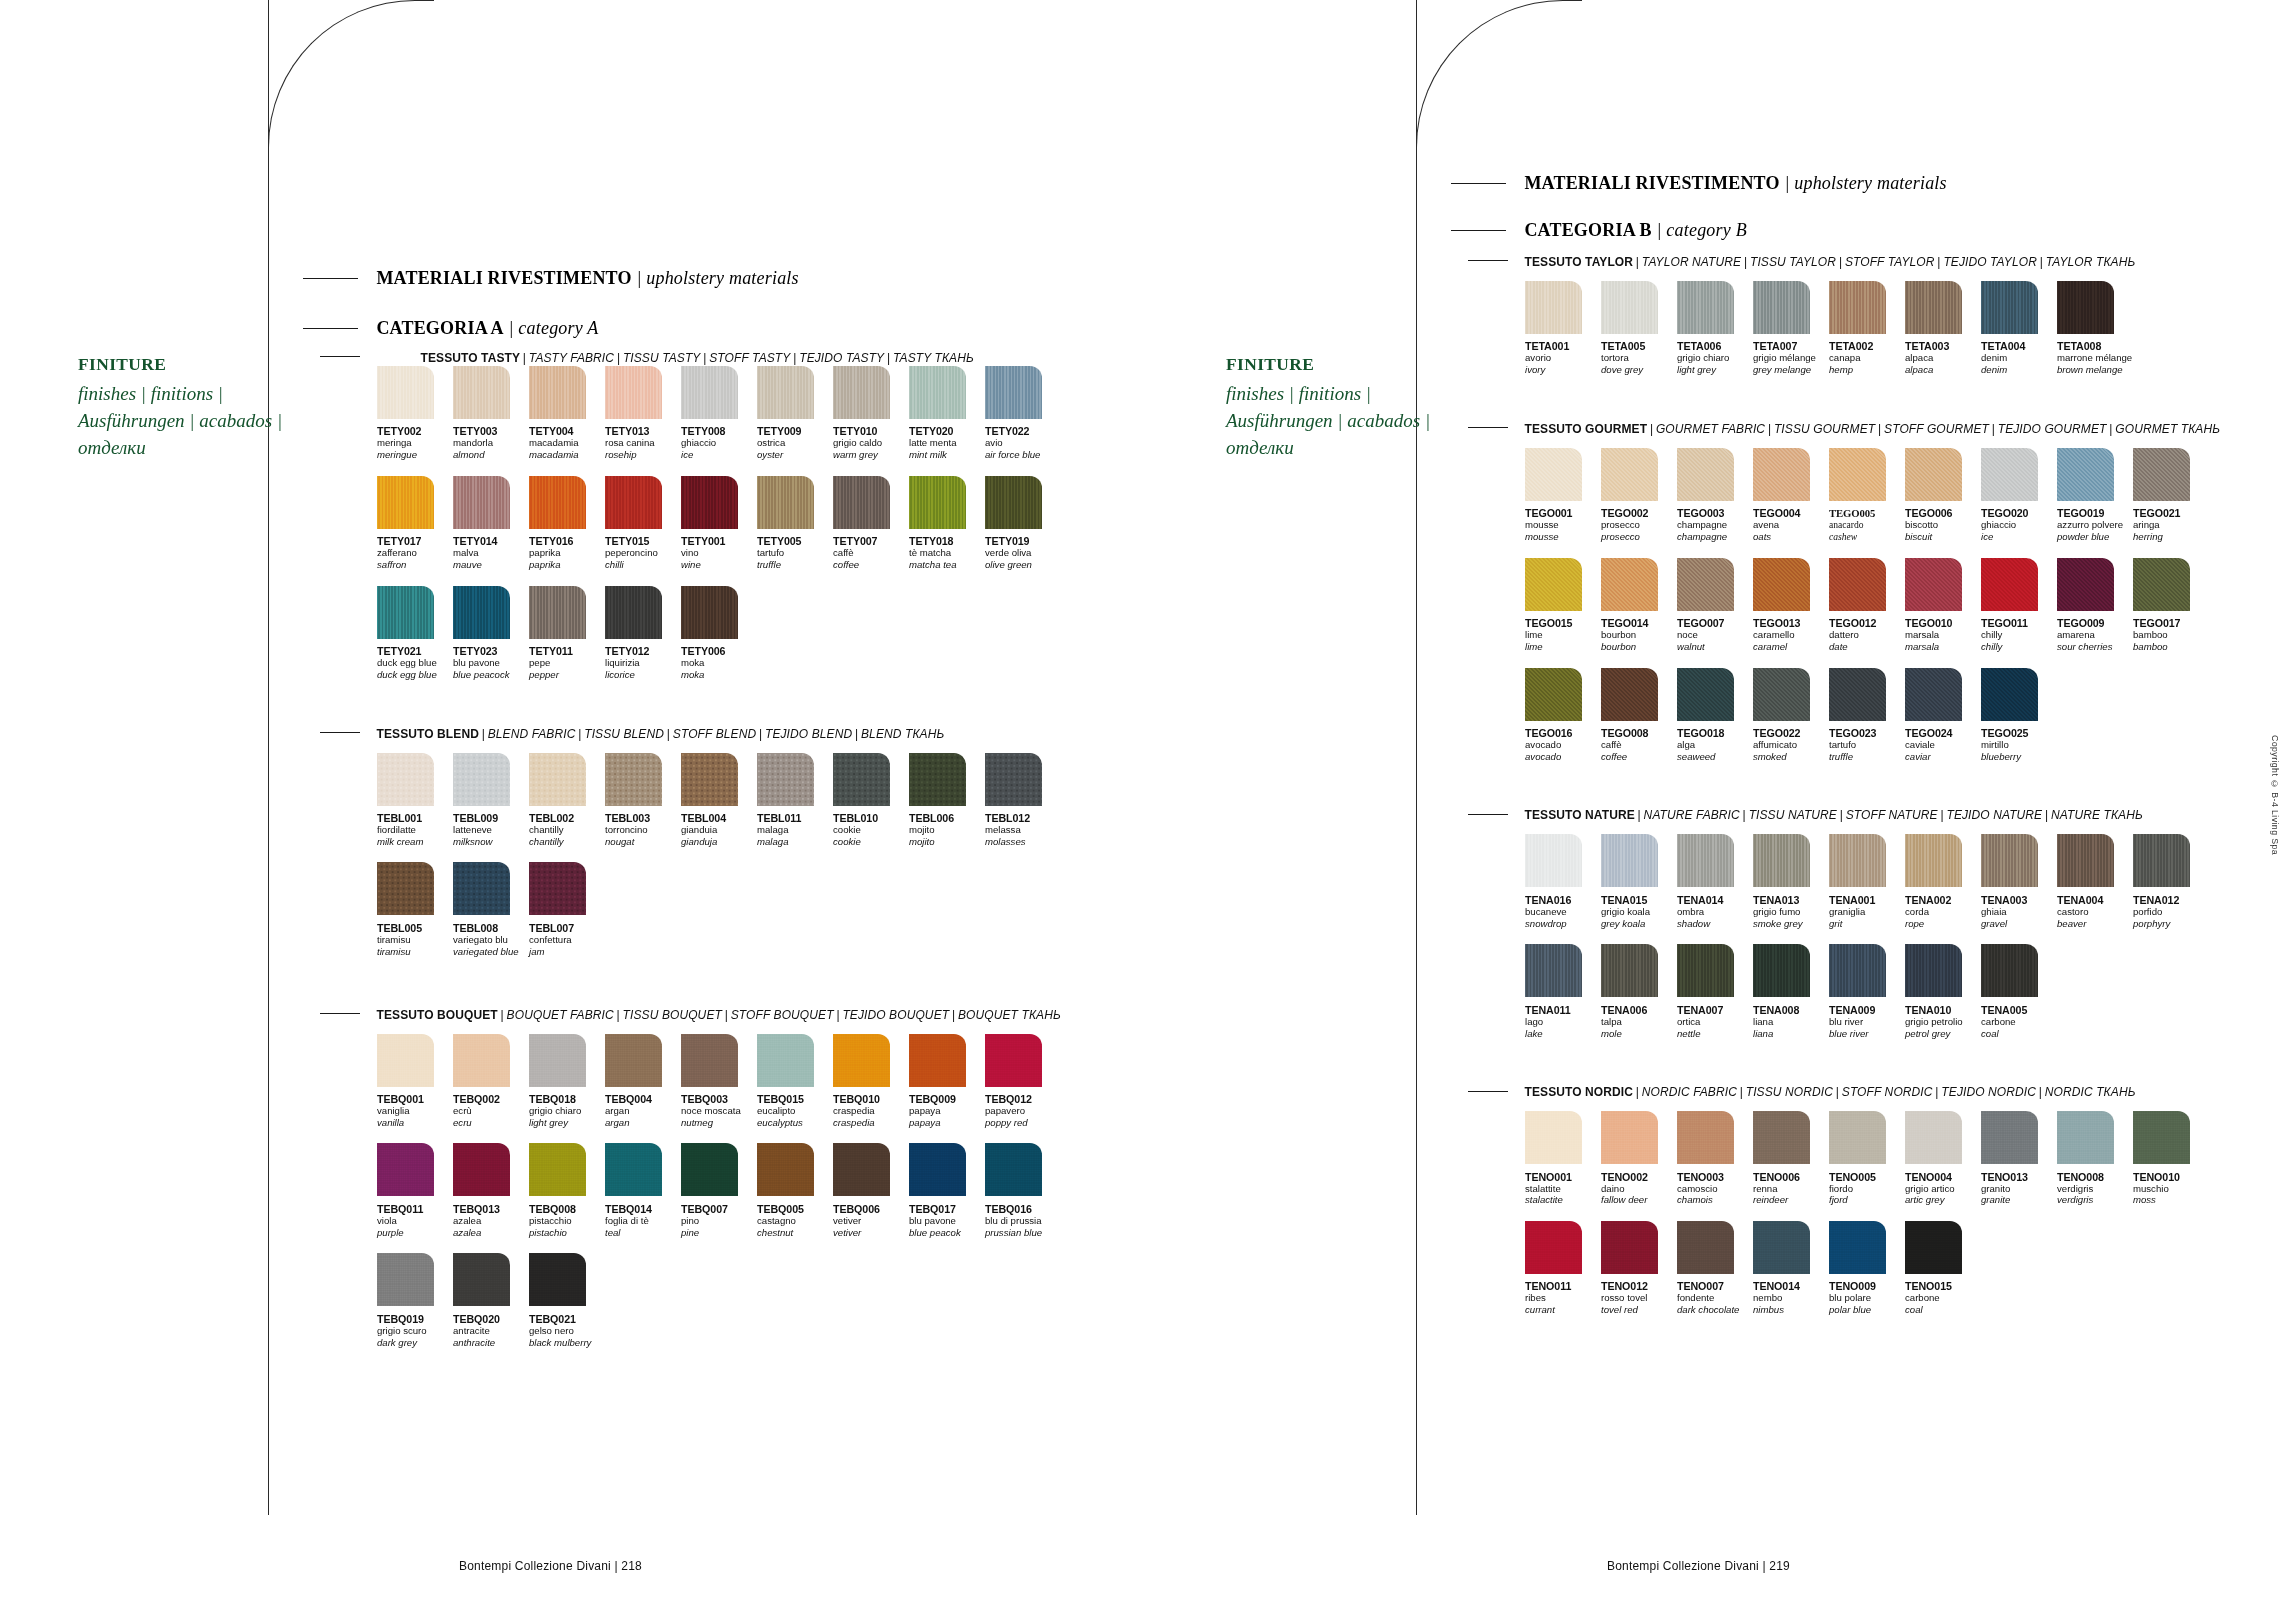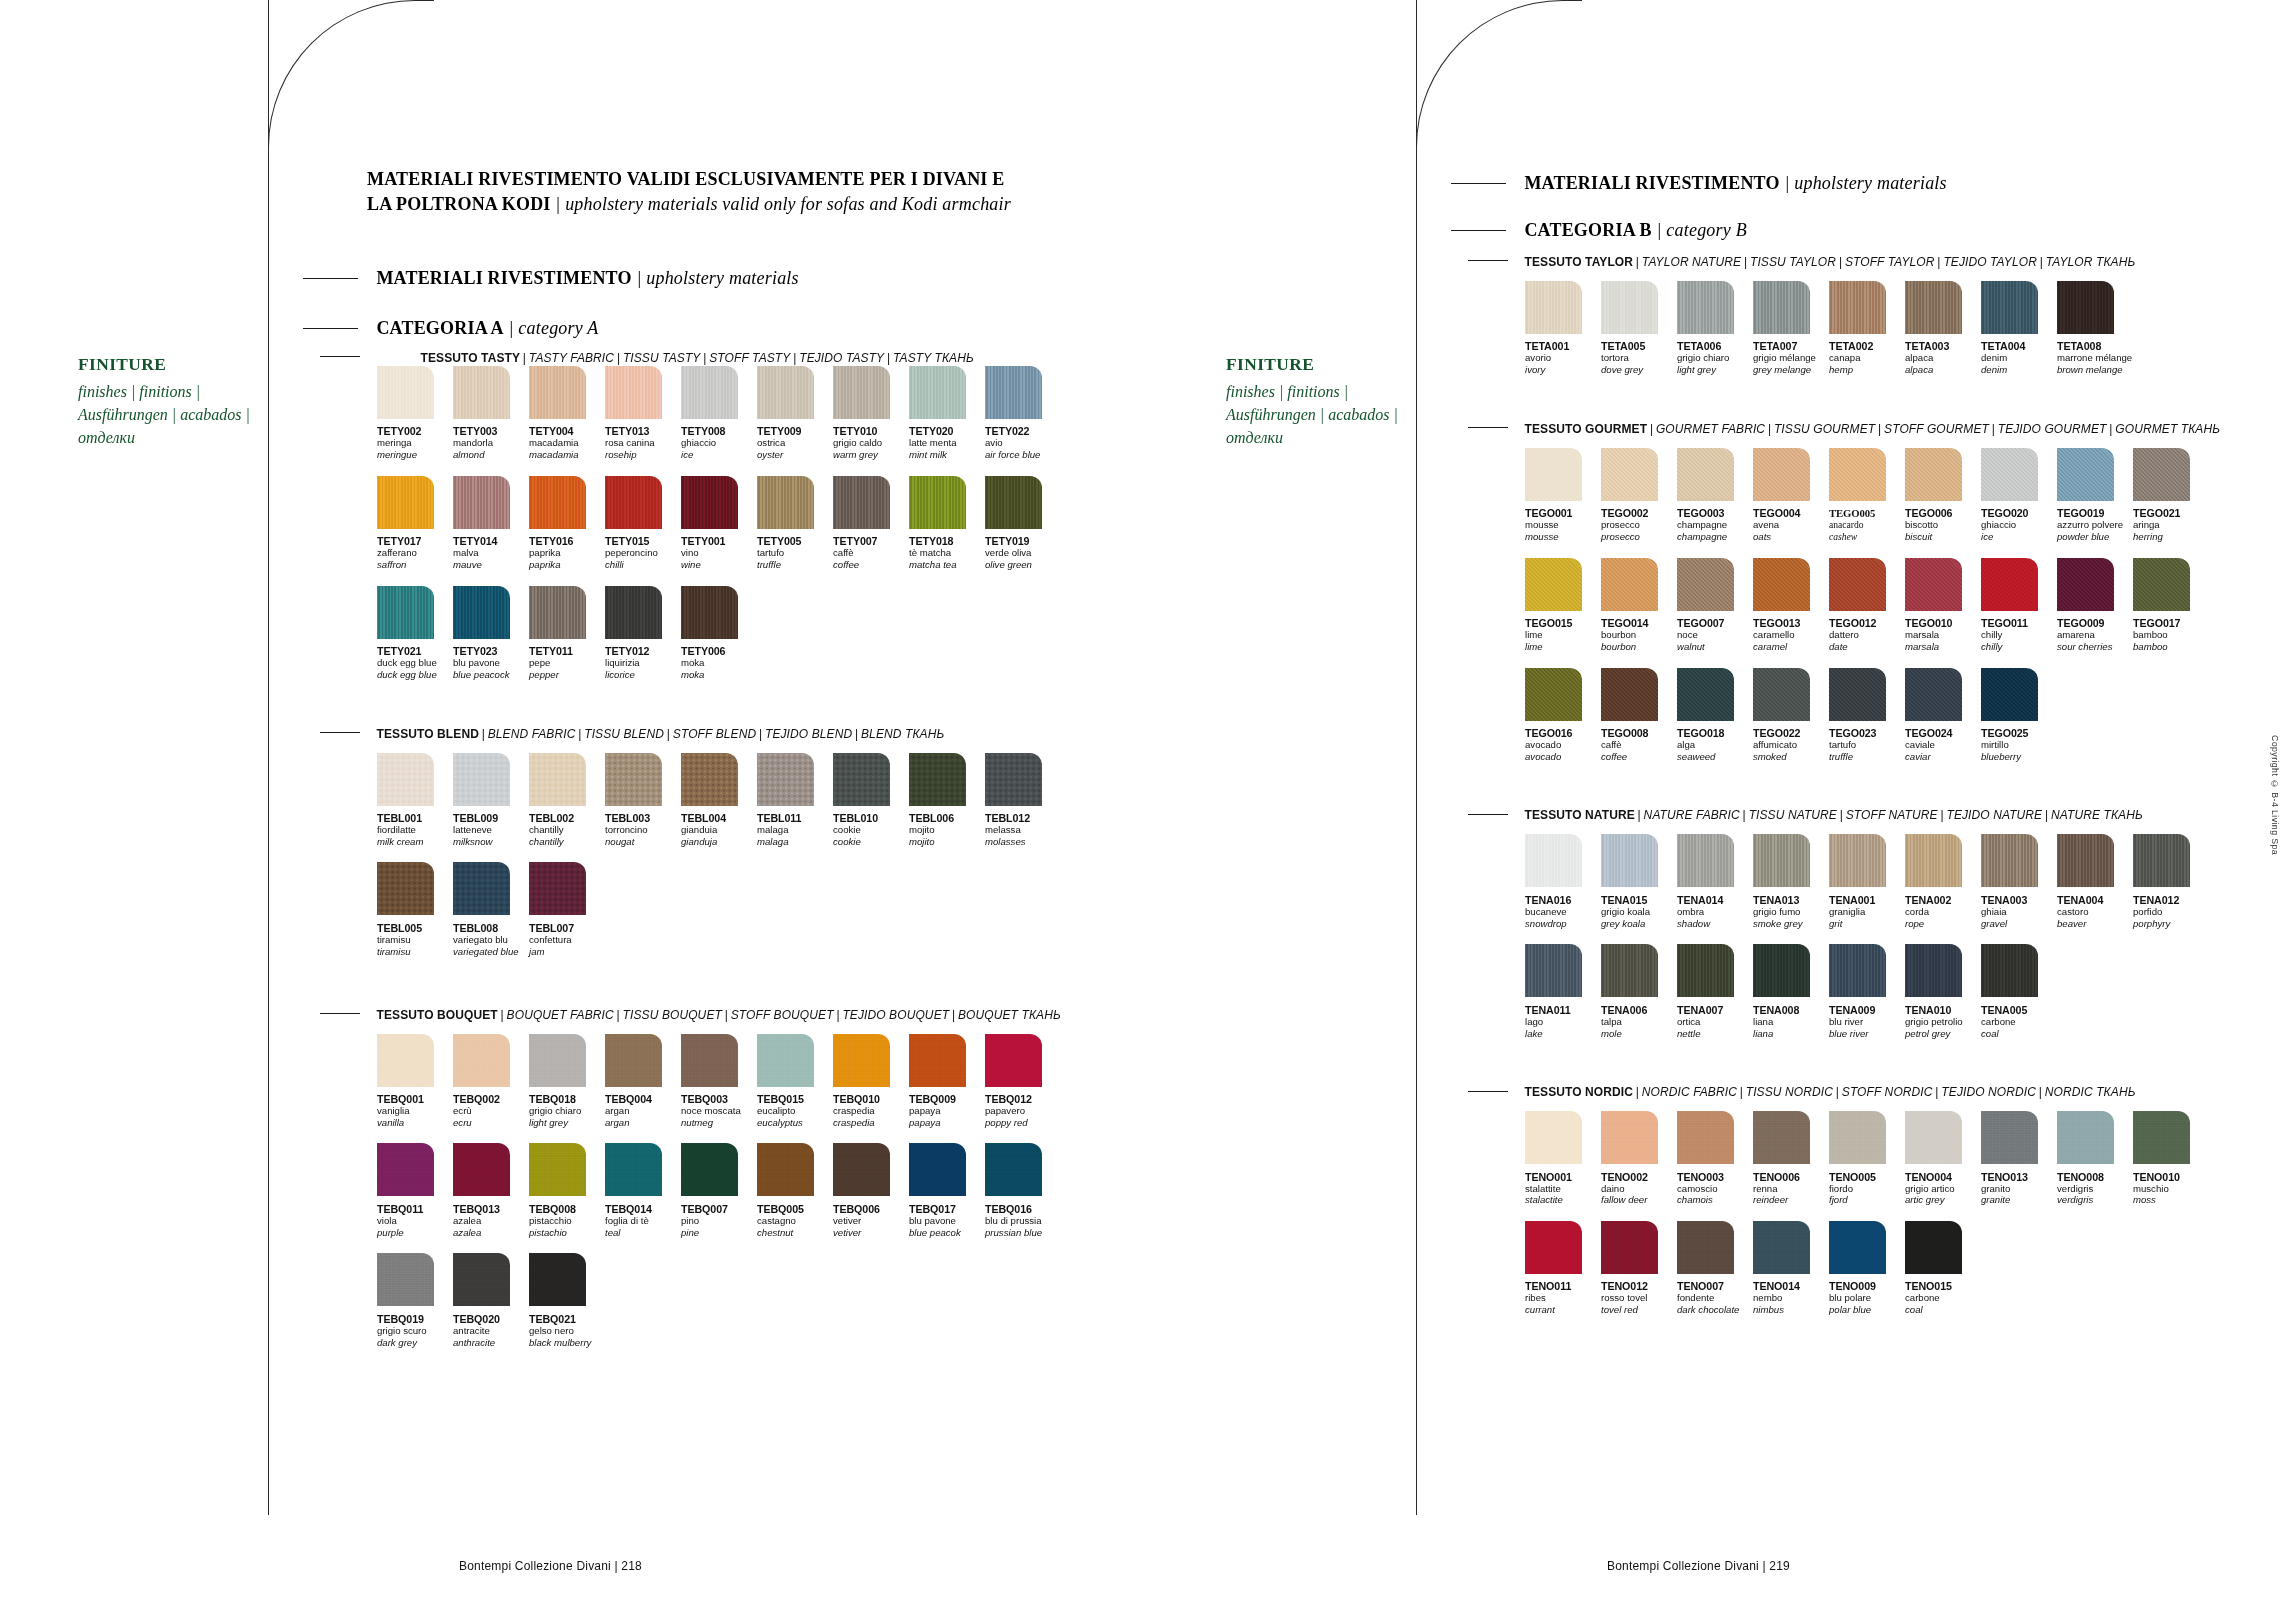--- a/index.html
+++ b/index.html
@@ -21,21 +21,21 @@
   }
 
   
   .finiture{
     position:absolute;
     font-family:"Liberation Serif", serif;
     color:#14532d;
     width:211px;
   }
   .finiture .t1{font-weight:bold;font-size:17.4px;letter-spacing:0.4px;margin-bottom:6.4px;}
-  .finiture .t2{font-style:italic;font-size:16px;line-height:1.42;}
+  .finiture .t2{font-style:italic;font-size:19px;line-height:1.42;}
 
   
   .block{position:absolute;}
   .title-big{
     font-family:"Liberation Serif", serif;
     font-size:18px;line-height:1.38;color:#000;
     font-weight:bold;letter-spacing:0.2px;
   }
   .title-big .it{font-style:italic;font-weight:normal;}
   .rule-row{display:flex;align-items:baseline;}
@@ -134,26 +134,20 @@
   <div class="page page-left">
 
     <div style="position:absolute;left:268px;top:0;width:0.9px;height:1515px;background:#2a2a2a;"></div>
     <div class="corner-arc" style="left:268px;top:0;width:165px;height:165px;border-right:none;border-bottom:none;"></div>
 
     <div class="finiture" style="left:78px;top:354px;">
       <div class="t1">FINITURE</div>
       <div class="t2">finishes | finitions | Ausführungen | acabados | отделки</div>
     </div>
 
-    <div class="block" style="left:367px;top:167px;width:661px;">
-      <div class="title-big">
-        <span>MATERIALI RIVESTIMENTO VALIDI ESCLUSIVAMENTE PER I DIVANI E LA POLTRONA KODI</span>
-        <span class="it"> | </span><span class="it">upholstery materials valid only for sofas and Kodi armchair</span>
-      </div>
-    </div>
 
     <div class="block rule-row" style="left:303px;top:268px;">
       <span class="rule"></span>
       <span class="h-mat">
         <span>MATERIALI RIVESTIMENTO</span><span class="it"> | </span><span class="it">upholstery materials</span>
       </span>
     </div>
 
     <div class="block rule-row" style="left:303px;top:318px;">
       <span class="rule"></span>

